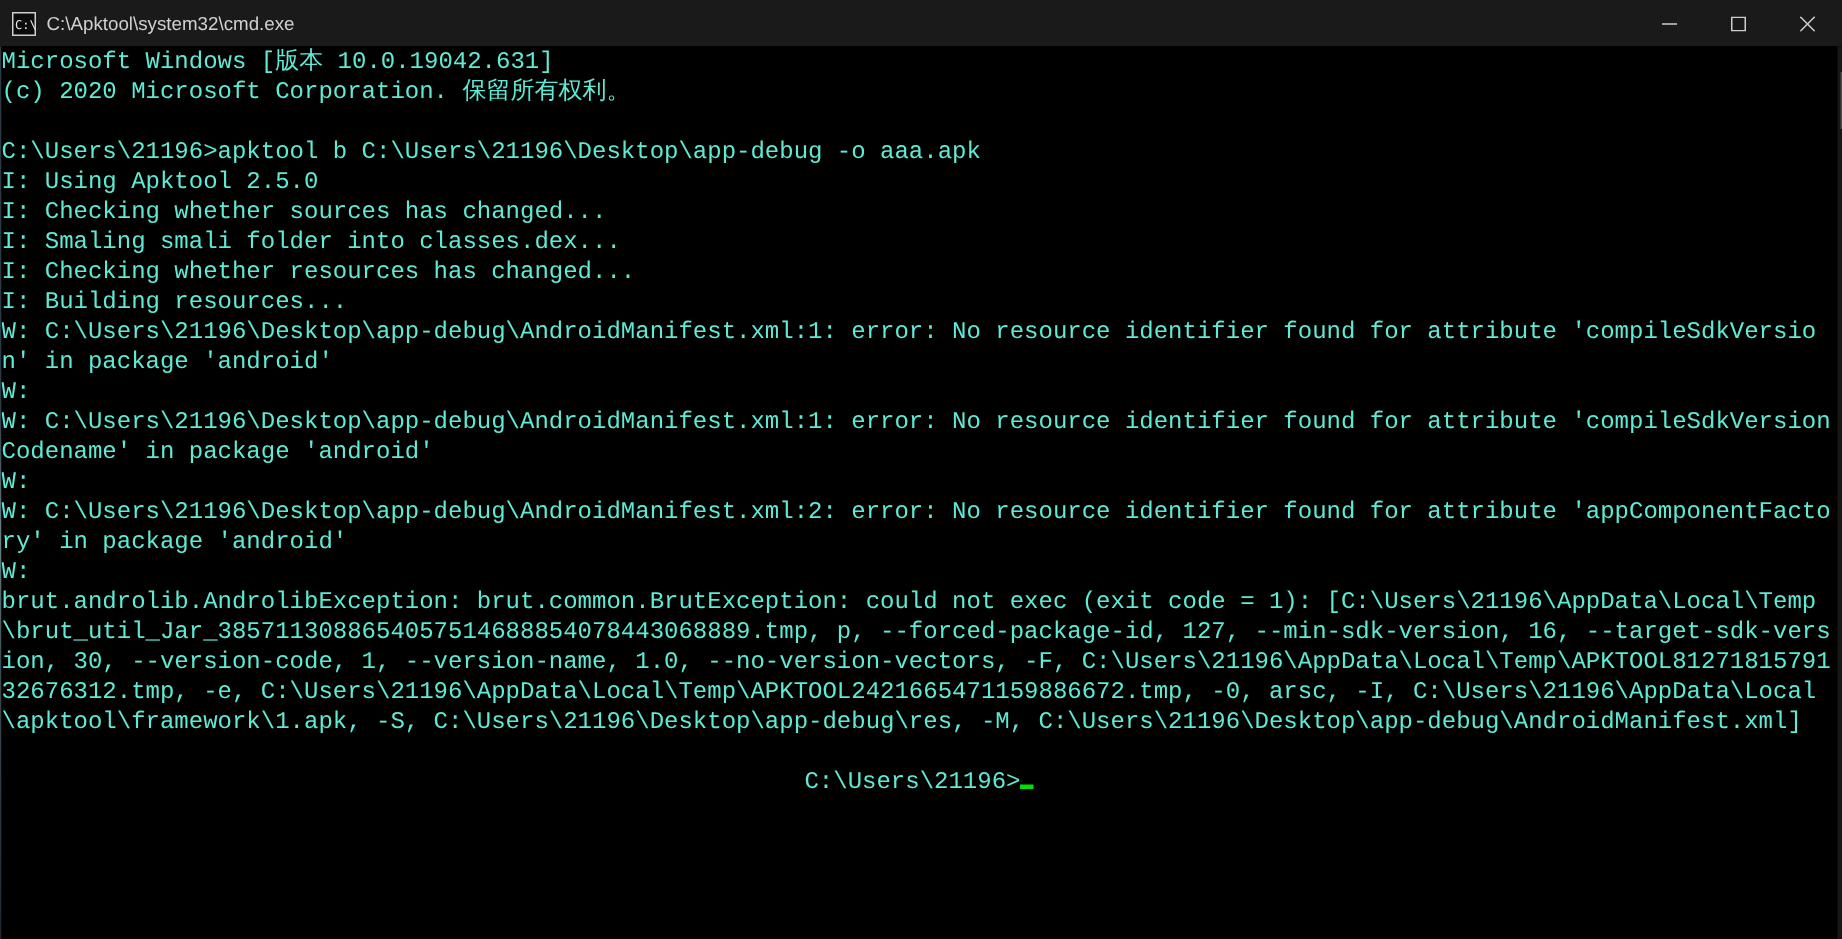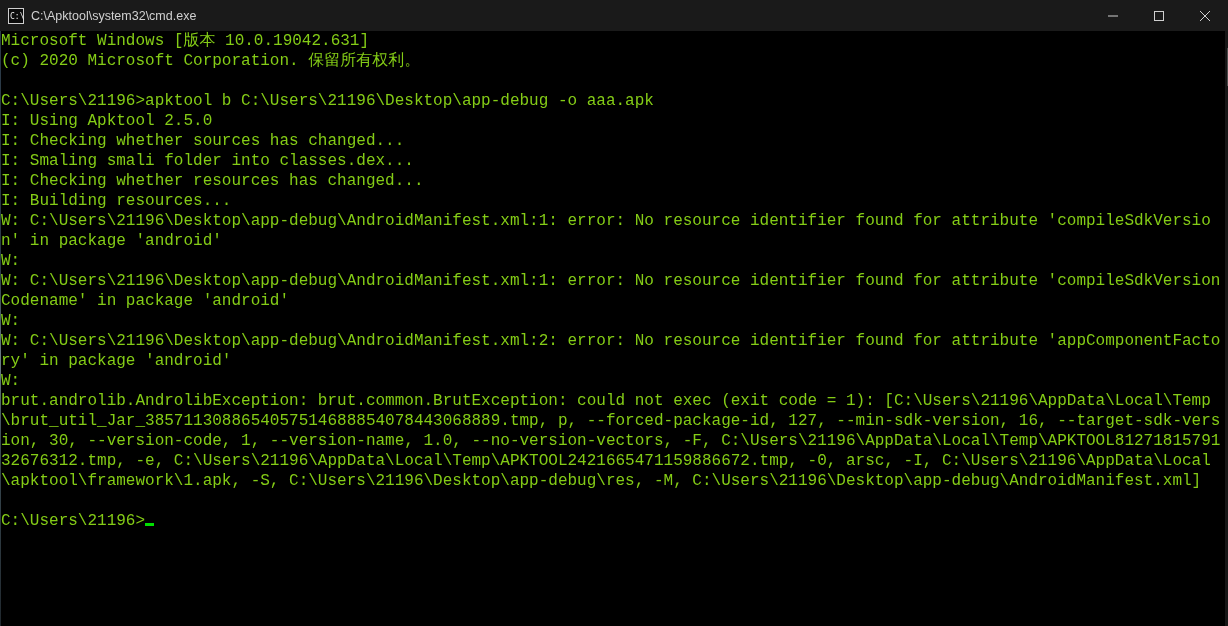--- a/index.html
+++ b/index.html
@@ -50,21 +50,21 @@
     width: 5px;
     height: 100%;
     background: linear-gradient(to bottom,
       #2b3a47 0%, #2b3a47 40%,
       #6c7d84 55%, #3a4a52 70%,
       #20282e 100%);
   }
   .terminal {
     flex: 1 1 auto;
     background: #000;
-    color: #84cc16;
+    color: #5eead4;
     font-size: 16px;
     line-height: 20px;
     padding: 0;
     white-space: pre-wrap;
     word-break: break-all;
     overflow: hidden;
   }
   .terminal .line { white-space: pre-wrap; word-break: break-all; }
   .scrollbar {
     width: 17px;
@@ -78,21 +78,21 @@
     display: flex; align-items: center; justify-content: center;
     color: #8a8a8a;
   }
   .scroll-arrow.top { top: 0; }
   .scroll-thumb {
     position: absolute;
     top: 17px; left: 2px;
     width: 13px; height: 38px;
     background: #4d4d4d;
   }
-  .prompt-line { white-space: pre-wrap; word-break: break-all; }
+  .prompt-line { white-space: pre-wrap; word-break: break-all; text-align: center; }
   .cursor {
     display: inline-block;
     width: 9px; height: 3px;
     background: #00e000;
     vertical-align: -1px;
     margin-left: 0;
   }
 </style>
 </head>
 <body>

